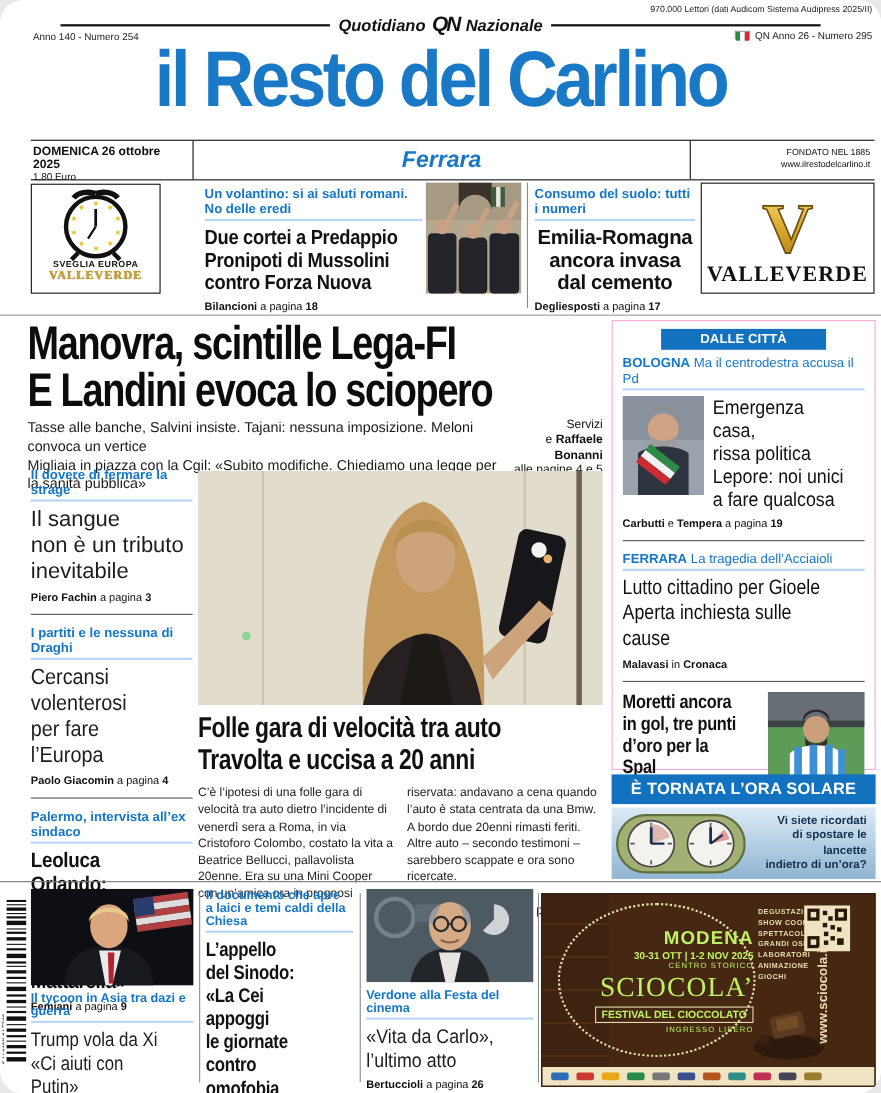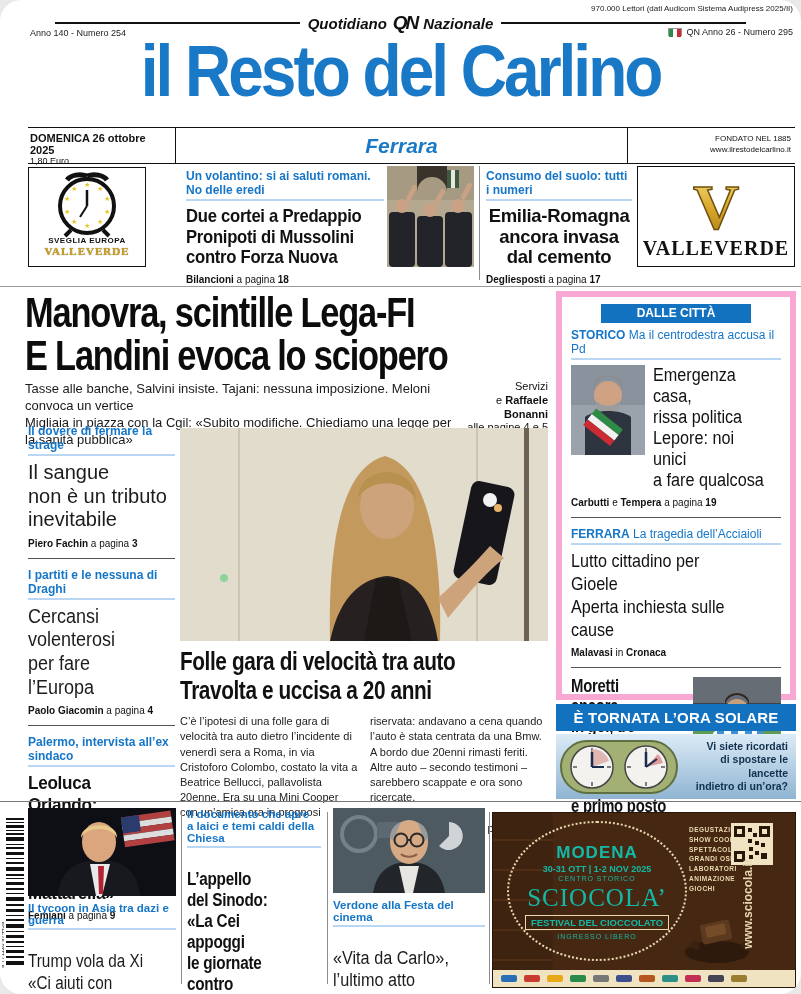--- a/index.html
+++ b/index.html
@@ -67,54 +67,54 @@
 
   
   .photo-selfie { position:absolute; top:428px; left:180px; width:368px; height:213px; }
   .c-story { position:absolute; top:647px; left:180px; width:368px; }
   .c-story .hl { font-size:26px; font-weight:900; line-height:1.1; letter-spacing:-0.5px; }
   .c-body { display:flex; gap:12px; margin-top:10px; }
   .c-body > div { width:178px; font-size:11px; line-height:1.38; color:#222; }
   .c-byline { text-align:right; font-size:11px; margin-top:2px; }
 
   
-  .right-box { position:absolute; top:291px; left:556px; width:240px; height:409px; border:6px solid #f9a8d4; padding:7px 9px; background:#fff; }
+  .right-box { position:absolute; top:291px; left:556px; width:240px; height:409px; border:1px solid #f9a8d4; padding:7px 9px; background:#fff; }
   .badge { display:block; margin:0 auto 5px auto; width:150px; text-align:center; background:#1272bf; color:#fff; font-weight:bold; font-size:12px; padding:2px 0 3px 0; }
   .rk { color:#1576c8; font-size:12px; border-bottom:2px solid #b9d6f2; padding-bottom:2px; margin-bottom:5px; }
   .rk b { font-weight:900; }
   .bol-row { display:flex; gap:8px; }
   .photo-bologna { width:74px; height:90px; flex:0 0 auto; }
   .bol-hl { font-size:18px; line-height:1.17; font-weight:normal; }
   .r-hl { font-size:19px; line-height:1.2; font-weight:normal; }
   .spal-row { display:flex; gap:6px; }
   .spal-hl { width:136px; font-size:17.5px; font-weight:900; line-height:1.14; letter-spacing:-0.3px; }
   .photo-spal { width:88px; height:94px; flex:0 0 auto; }
 
   
   .ora-banner { position:absolute; top:704px; left:556px; width:240px; height:27px; background:#1272bf; color:#fff; font-weight:bold; font-size:15px; display:flex; align-items:center; justify-content:center; letter-spacing:0.2px; }
   .ora-box { position:absolute; top:734px; left:556px; width:240px; height:65px; background:linear-gradient(180deg,#dcebf6,#8fb4d2); display:flex; align-items:center; padding:4px; }
   .ora-text { margin-left:auto; width:112px; text-align:right; font-size:10.5px; font-weight:bold; color:#12304e; line-height:1.25; padding-right:4px; }
 
   
   .barcode { position:absolute; top:818px; left:2px; width:22px; height:150px; }
   .b-story { position:absolute; top:808px; }
-  .b-kicker { color:#1576c8; font-weight:bold; font-size:11.5px; border-bottom:2px solid #b9d6f2; padding-bottom:2px; margin-bottom:21px; }
+  .b-kicker { color:#1576c8; font-weight:bold; font-size:11.5px; border-bottom:2px solid #b9d6f2; padding-bottom:2px; margin-bottom:5px; }
   .trump { left:28px; width:148px; }
   .trump .hl { font-size:18px; line-height:1.2; }
   .sinodo { left:187px; width:134px; }
   .sinodo .hl { font-size:18px; font-weight:900; line-height:1.17; letter-spacing:-0.3px; margin-top:2px; }
   .verdone { left:333px; width:152px; }
   .verdone .hl { font-size:18px; line-height:1.2; }
   .b-photo { display:block; margin-bottom:6px; }
 
   
   .sciocola { position:absolute; top:812px; left:492px; width:304px; height:176px; background:#462812; border:1px solid #2a1608; overflow:hidden; }
   .choc-tiles { position:absolute; left:0; top:0; width:60px; height:176px;
       background:repeating-linear-gradient(0deg,#3a2010 0 28px,#57331a 28px 30px),repeating-linear-gradient(90deg,rgba(0,0,0,0) 0 26px,#57331a 26px 28px); opacity:.6; }
-  .cloud { position:absolute; left:14px; top:8px; width:180px; height:140px; border:2px dotted #ead9b0; border-radius:50%; display:flex; flex-direction:column; align-items:center; justify-content:center; text-align:center; color:#14b8a6; }
+  .cloud { position:absolute; left:14px; top:8px; width:180px; height:140px; border:2px dotted #ead9b0; border-radius:50%; display:flex; flex-direction:column; align-items:flex-end; justify-content:center; text-align:center; color:#bef264; }
   .cl-city { font-size:17px; font-weight:900; letter-spacing:1px; }
   .cl-dates { font-size:9px; font-weight:bold; margin-top:1px; }
   .cl-venue { font-size:7px; letter-spacing:1px; margin-top:1px; }
   .cl-title { font-size:25px; font-weight:400; letter-spacing:1px; margin-top:2px; font-family:"Liberation Serif", serif; }
   .cl-sub { font-size:9.5px; font-weight:bold; border:1px solid #ead9b0; padding:1px 5px; margin-top:3px; }
   .cl-entry { font-size:7px; letter-spacing:1px; margin-top:3px; }
   .feat { position:absolute; left:196px; top:12px; width:66px; color:#ead9b0; font-size:6.5px; font-weight:bold; letter-spacing:0.5px; line-height:1.5; text-align:left; }
   .qr { position:absolute; right:22px; top:10px; }
   .site-vert { position:absolute; right:2px; top:84px; color:#ead9b0; font-weight:900; font-size:12px; transform:rotate(-90deg); transform-origin:center; white-space:nowrap; }
   .sponsors { position:absolute; left:0; bottom:0; width:100%; height:17px; background:#efe3c2; display:flex; align-items:center; gap:7px; padding:0 8px; }
@@ -301,21 +301,21 @@
     <div class="c-body">
       <div>C’è l’ipotesi di una folle gara di velocità tra auto dietro l’incidente di venerdì sera a Roma, in via Cristoforo Colombo, costato la vita a Beatrice Bellucci, pallavolista 20enne. Era su una Mini Cooper con un’amica ora in prognosi</div>
       <div>riservata: andavano a cena quando l’auto è stata centrata da una Bmw. A bordo due 20enni rimasti feriti. Altre auto – secondo testimoni – sarebbero scappate e ora sono ricercate.</div>
     </div>
     <div class="c-byline"><span>Servizio e</span> <b>Bartolomei</b> <span>alle pagine 2 e 3</span></div>
   </div>
 
   <div class="right-box">
     <span class="badge">DALLE CITTÀ</span>
 
-    <div class="rk"><b>STORICO</b> <span>Ma il centrodestra accusa il Pd</span></div>
+    <div class="rk"><b>BOLOGNA</b> <span>Ma il centrodestra accusa il Pd</span></div>
     <div class="bol-row">
       <svg class="photo-bologna" viewBox="0 0 74 90">
         <rect width="74" height="90" fill="#9aa2ab"></rect>
         <rect x="0" y="0" width="74" height="40" fill="#8a939d"></rect>
         <circle cx="37" cy="30" r="14" fill="#cfa283"></circle>
         <path d="M23 26 a14 14 0 0 1 28 0 l0 -6 a14 10 0 0 0 -28 0 Z" fill="#8d8d8d"></path>
         <path d="M26 36 a12 8 0 0 0 22 0 l0 8 a12 8 0 0 1 -22 0 Z" fill="#9c9c9c"></path>
         <path d="M14 52 C24 44 50 44 60 52 L60 90 L14 90 Z" fill="#2e3340"></path>
         <g transform="rotate(38 30 60)">
           <rect x="16" y="50" width="34" height="7" fill="#2e8b46"></rect>

